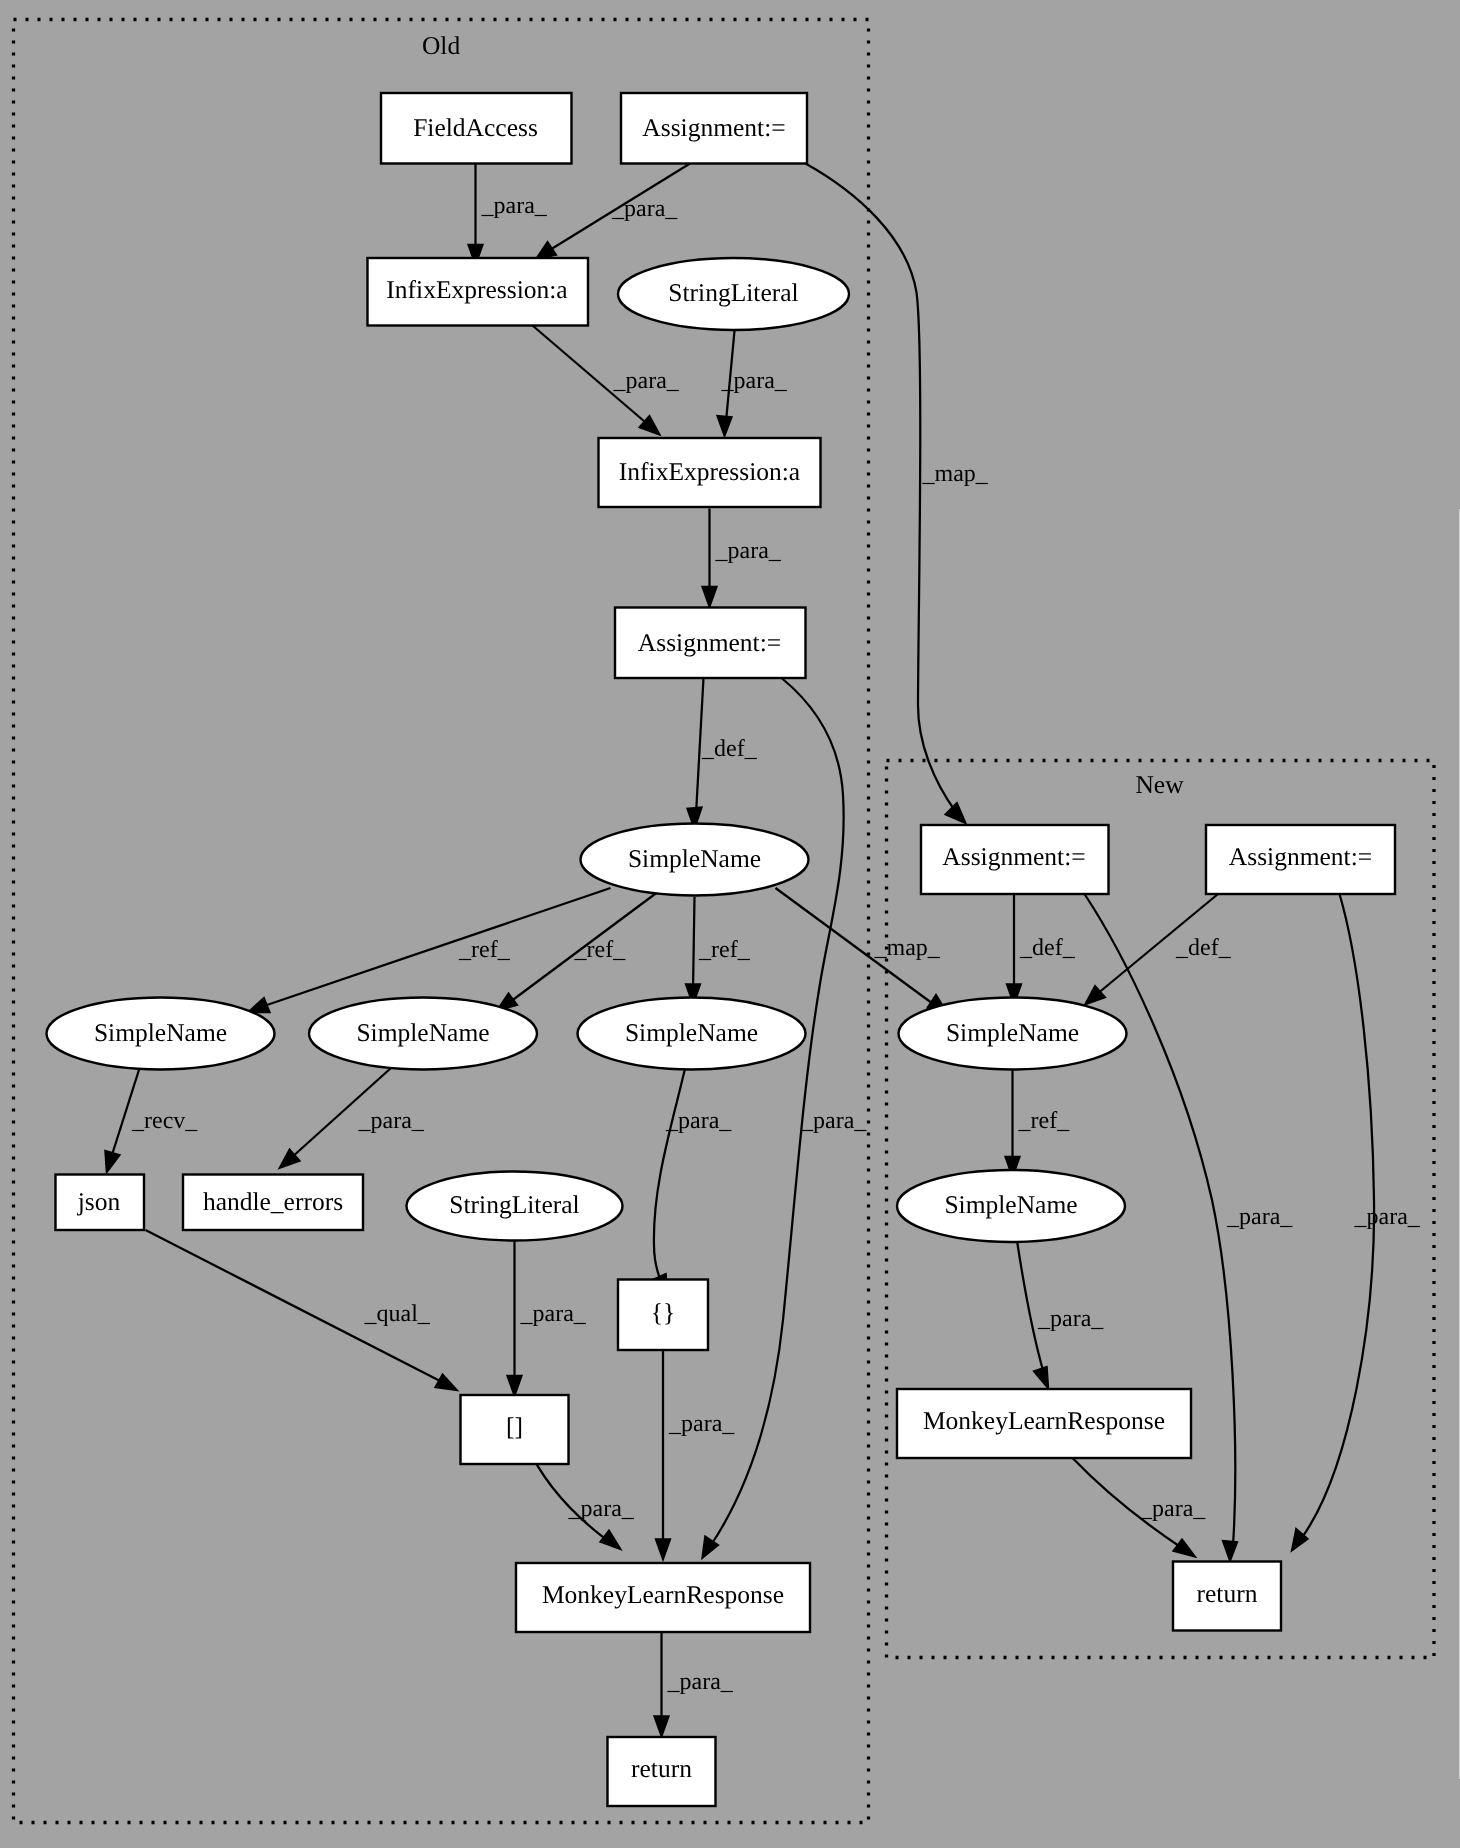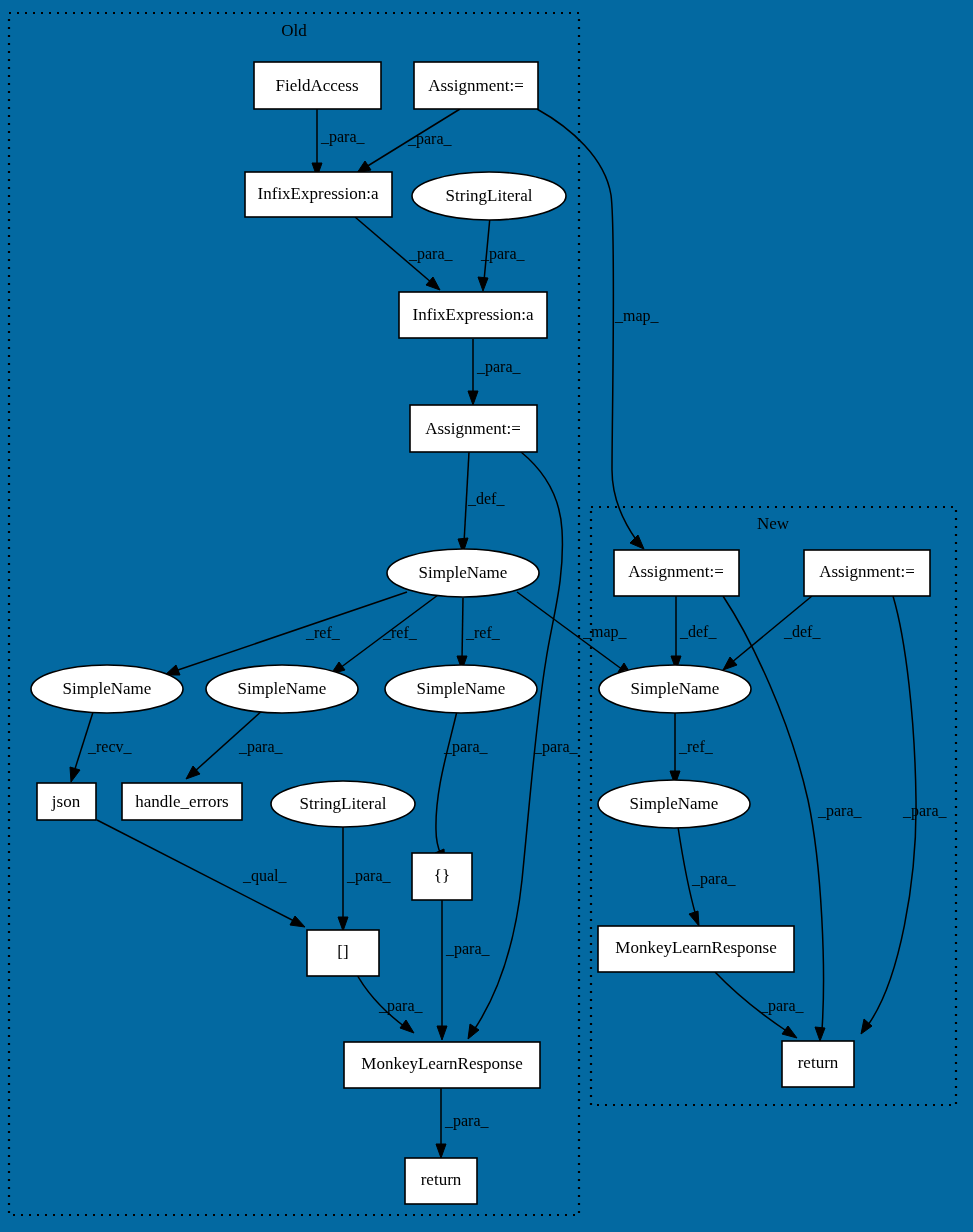--- a/index.html
+++ b/index.html
@@ -7,21 +7,21 @@
     padding: 0;
     background: #ffffff;
   }
   body {
     font-family: "Liberation Serif", "DejaVu Serif", serif;
   }
   #canvas {
     position: relative;
     width: 973px;
     height: 1232px;
-    background: #0369a1;
+    background: #a3a3a3;
     overflow: hidden;
   }
   svg.graph {
     position: absolute;
     left: 0;
     top: 0;
     width: 973px;
     height: 1232px;
   }
   .cluster-rect {

